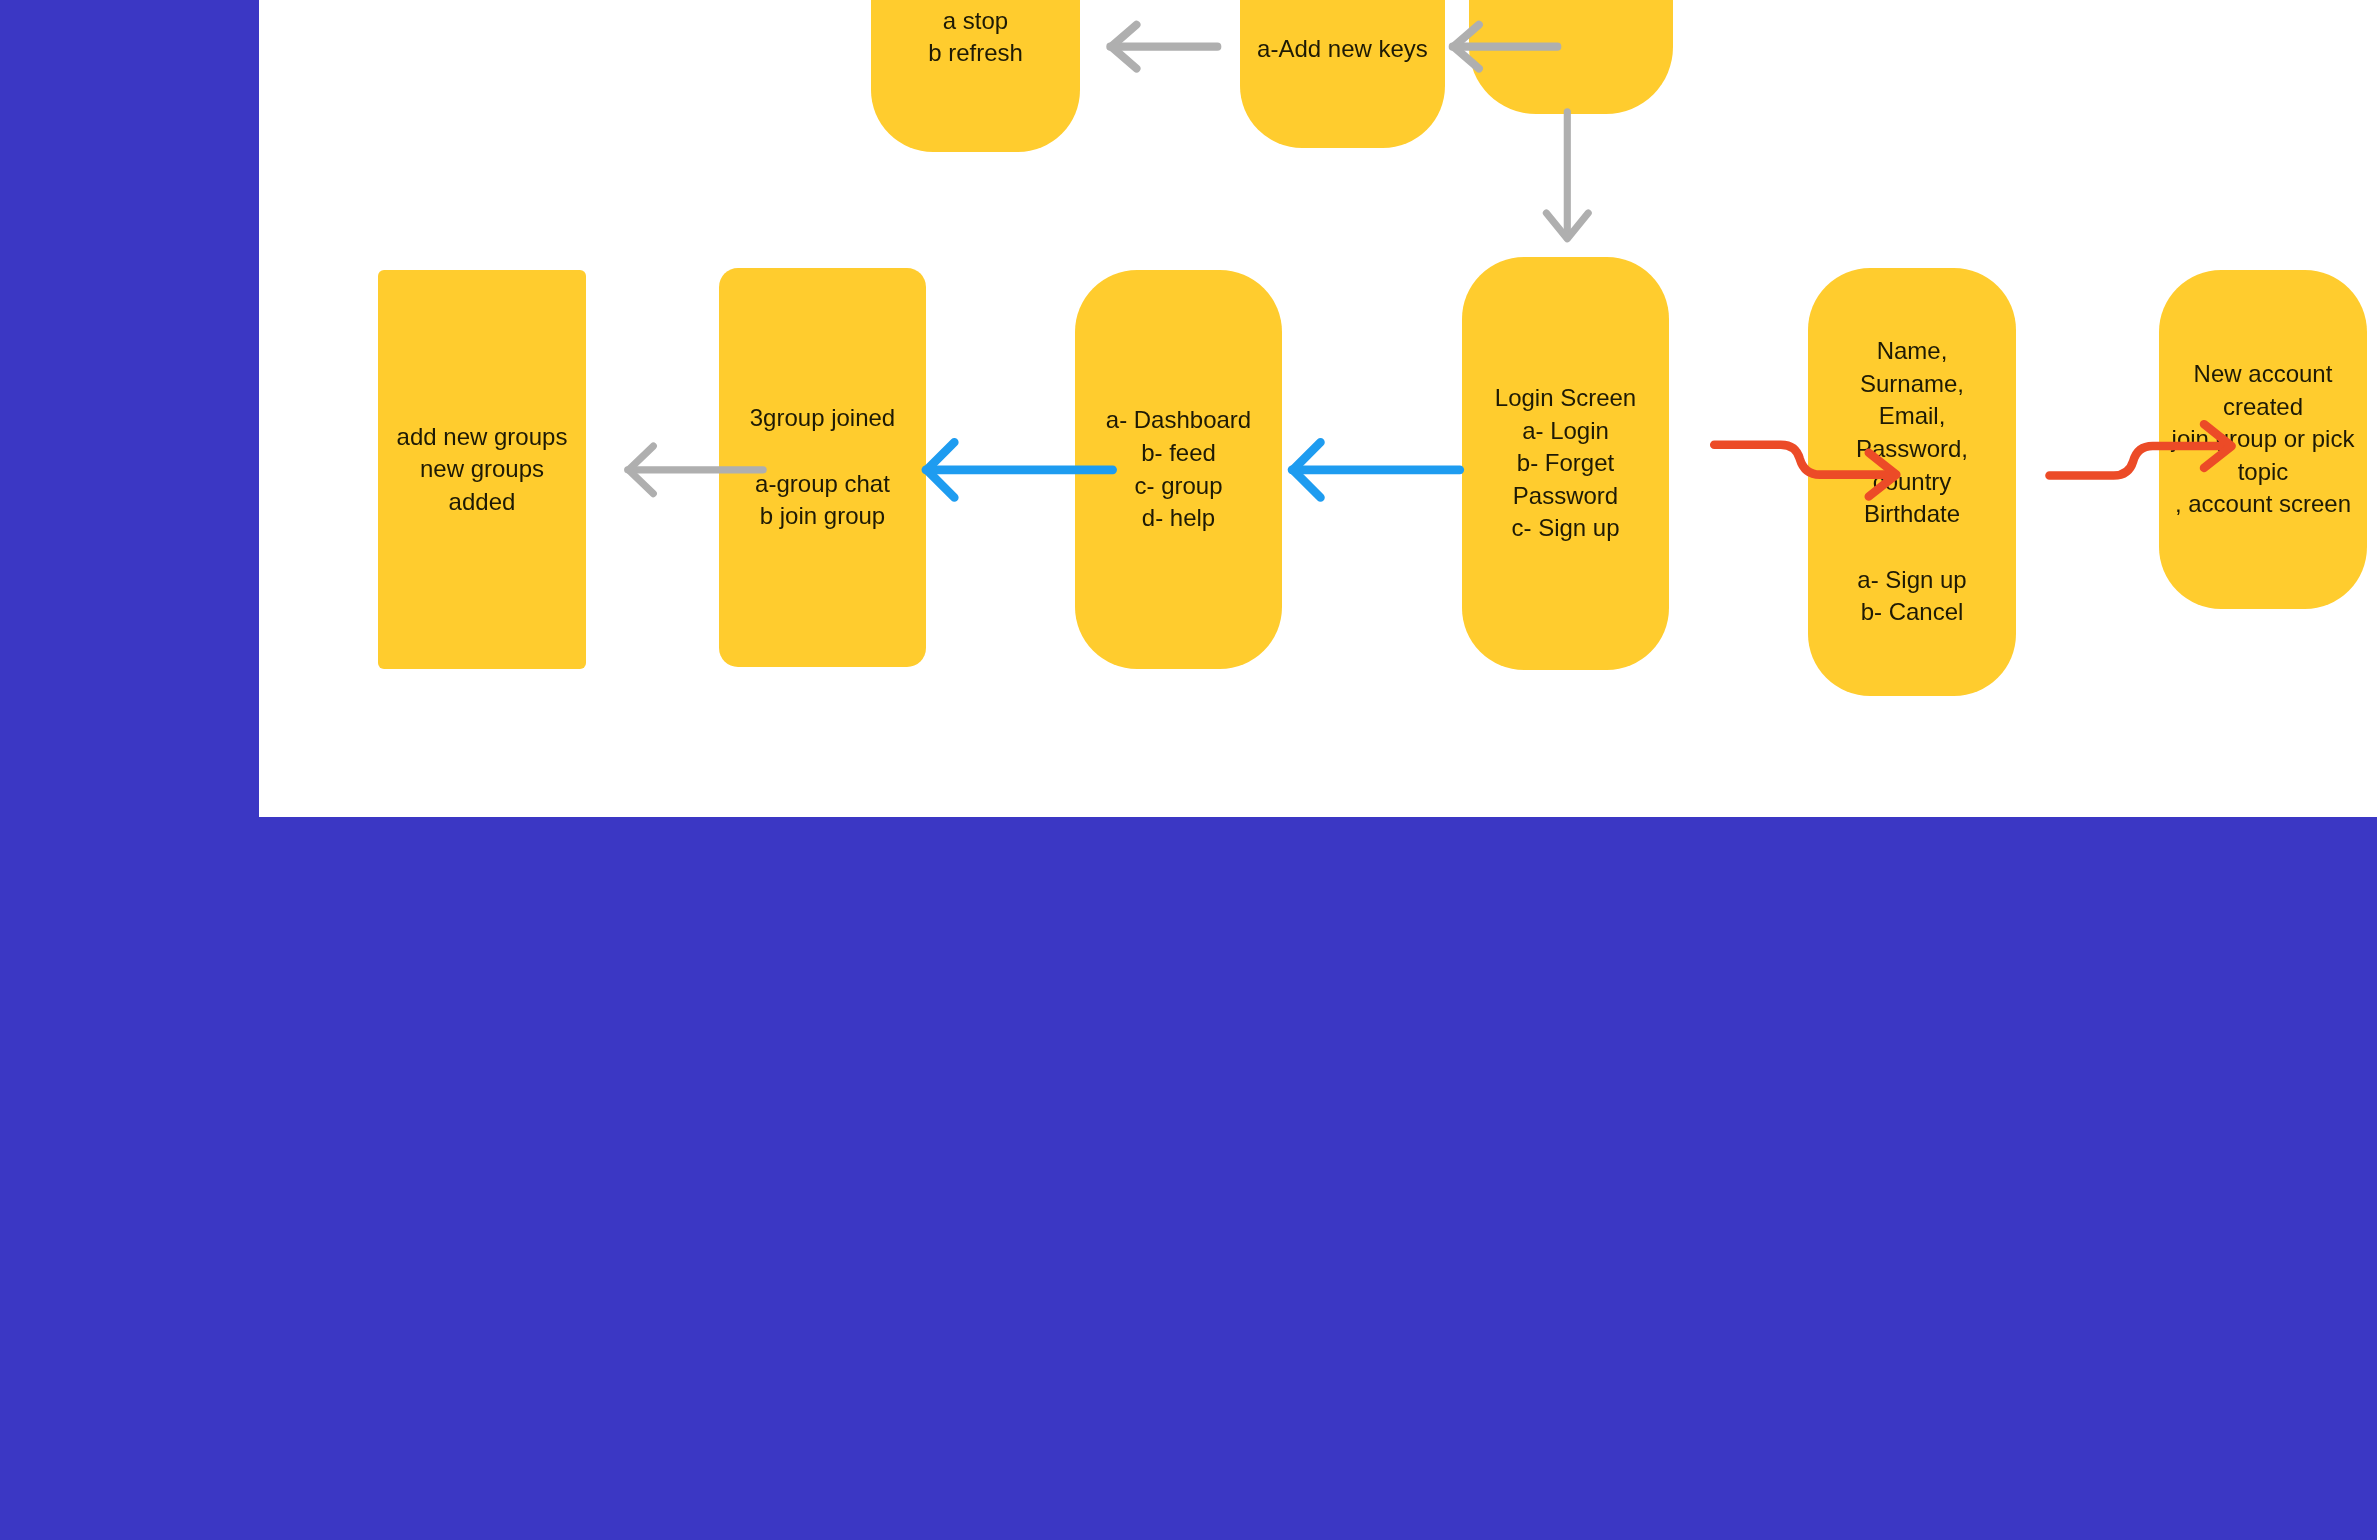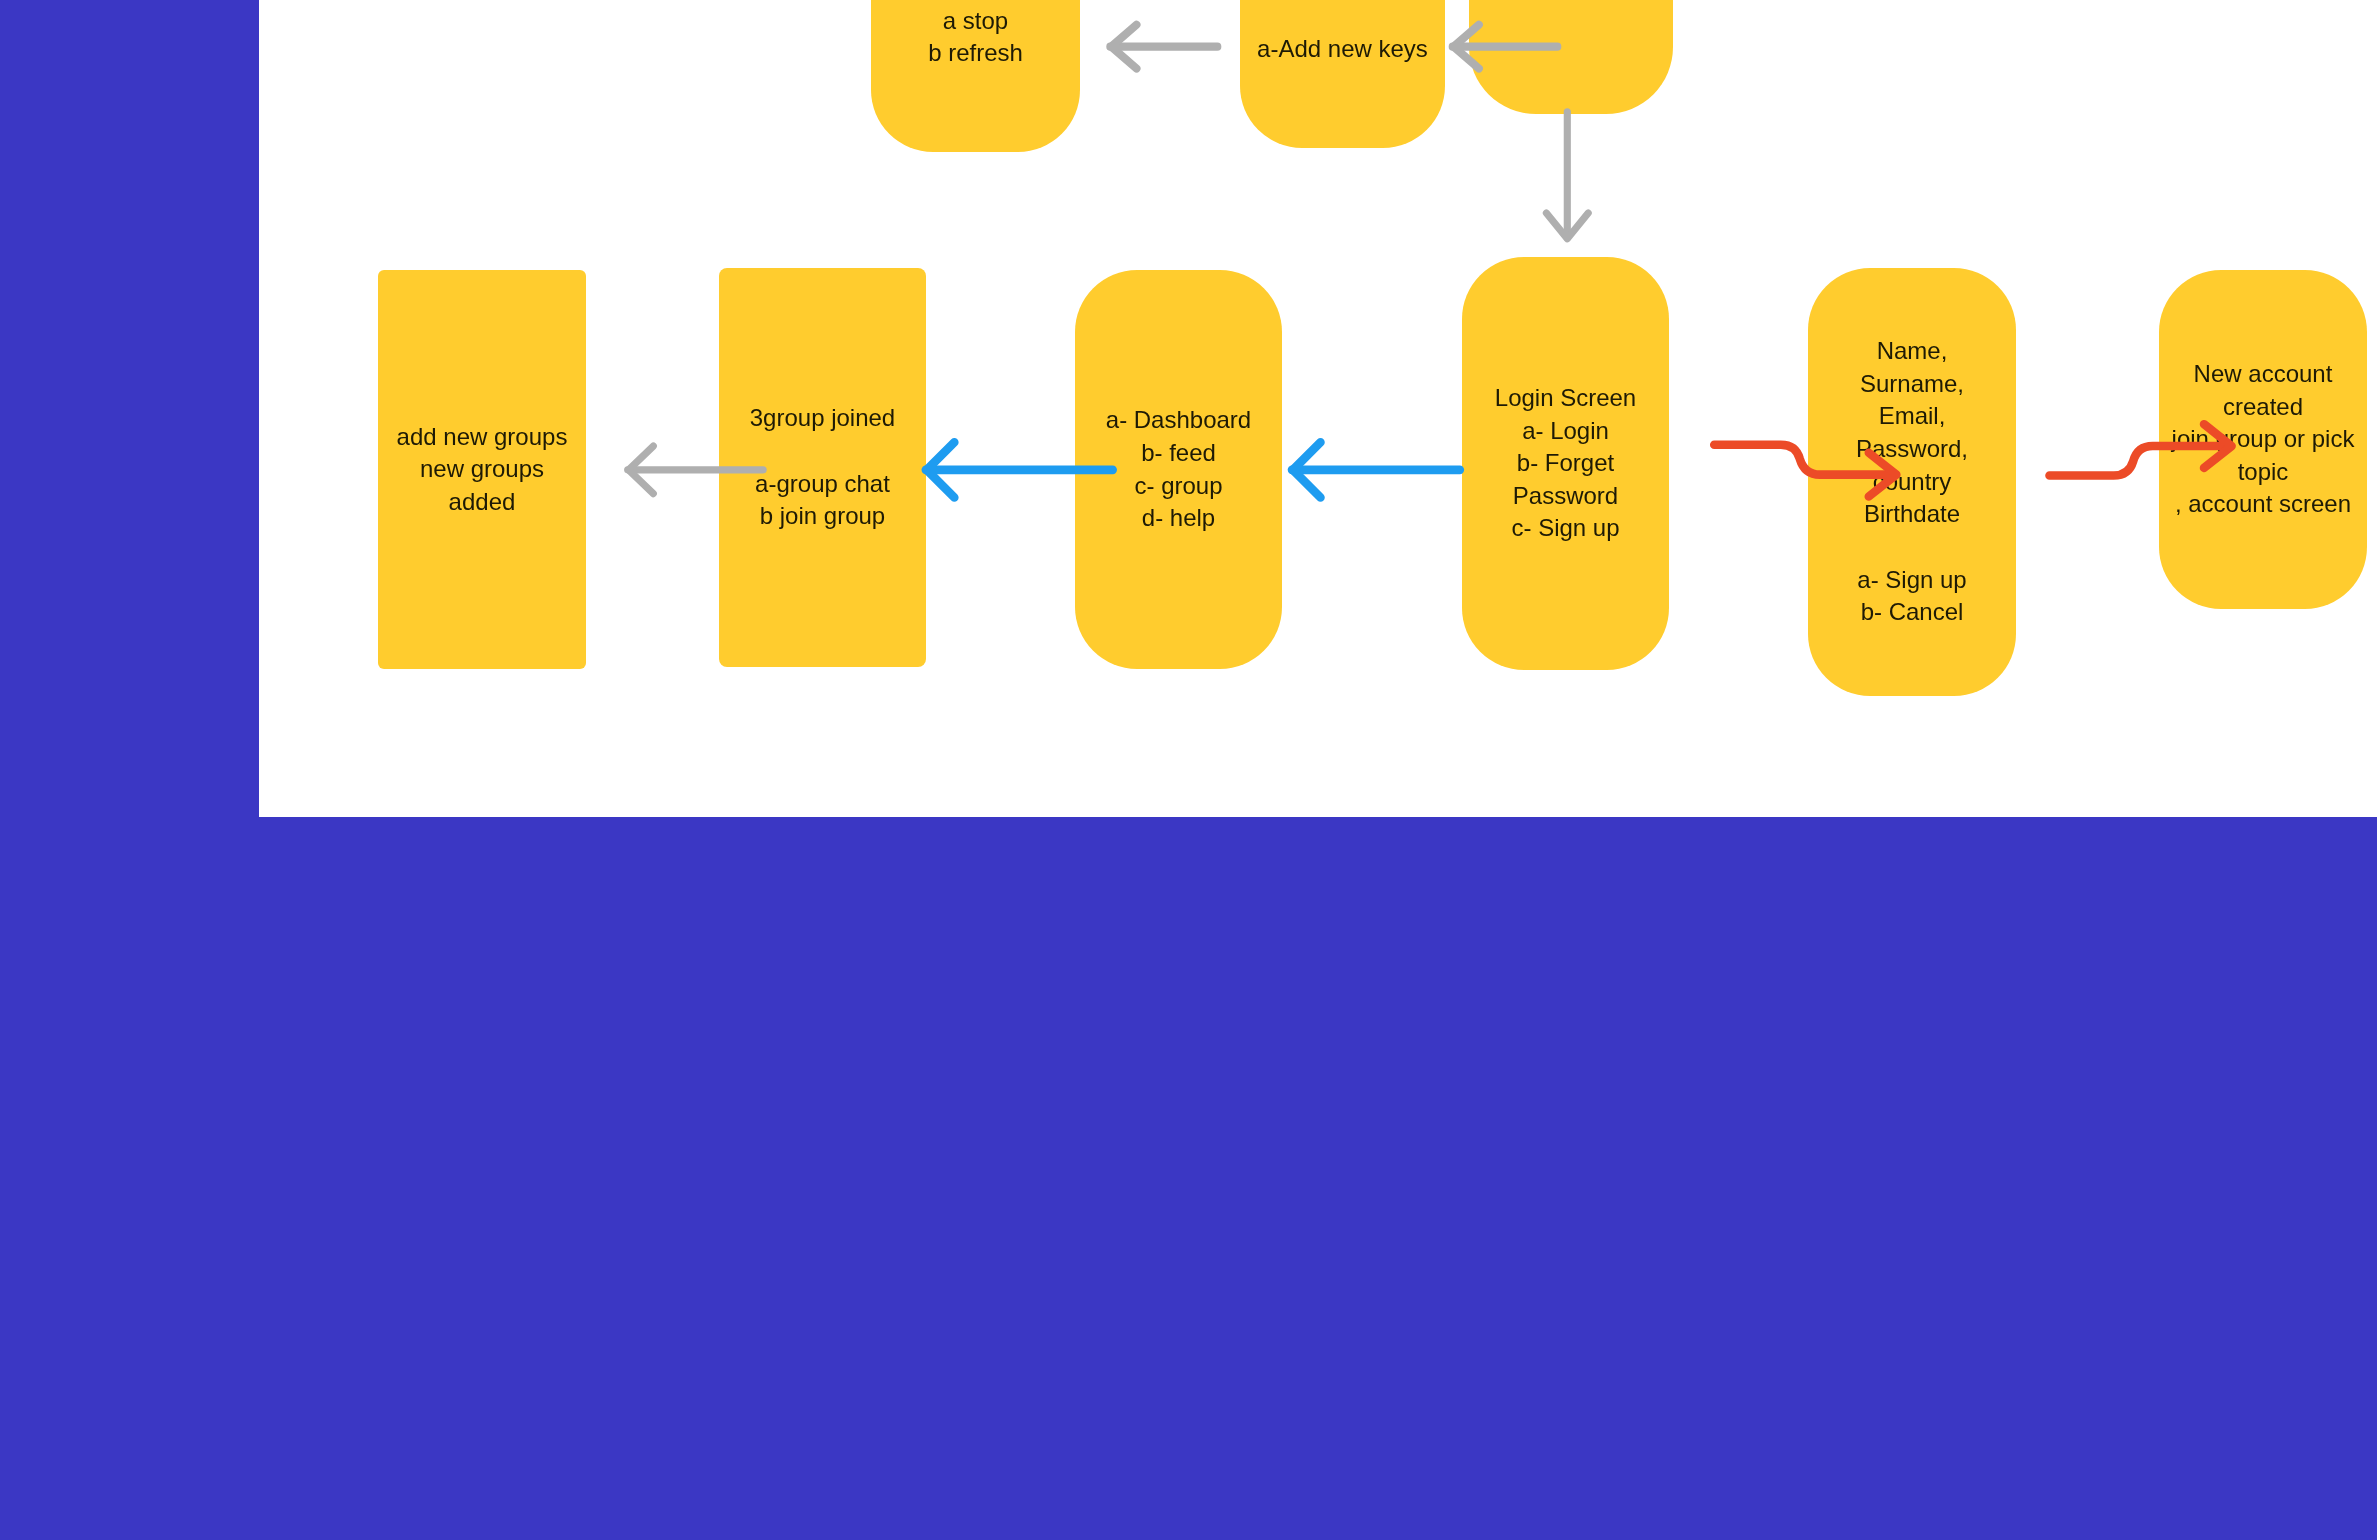--- a/index.html
+++ b/index.html
@@ -118,21 +118,21 @@
 Remove keys
 
 a-Add new keys</div>
 
     <div class="node" style="left:1210px; top:-119px; width:204px; height:271px; border-radius:67px;">Landing page</div>
 
     <div class="node" style="left:119px; top:308px; width:208px; height:399px; border-radius:6px;">add new groups
 new groups
 added</div>
 
-    <div class="node" style="left:460px; top:306px; width:207px; height:399px; border-radius:8px;">3group joined
+    <div class="node" style="left:460px; top:306px; width:207px; height:399px; border-radius:19px;">3group joined
 
 a-group chat
 b join group</div>
 
     <div class="node" style="left:816px; top:308px; width:207px; height:399px; border-radius:62px;">a- Dashboard
 b- feed
 c- group
 d- help</div>
 
     <div class="node" style="left:1203px; top:295px; width:207px; height:413px; border-radius:62px;">Login Screen

